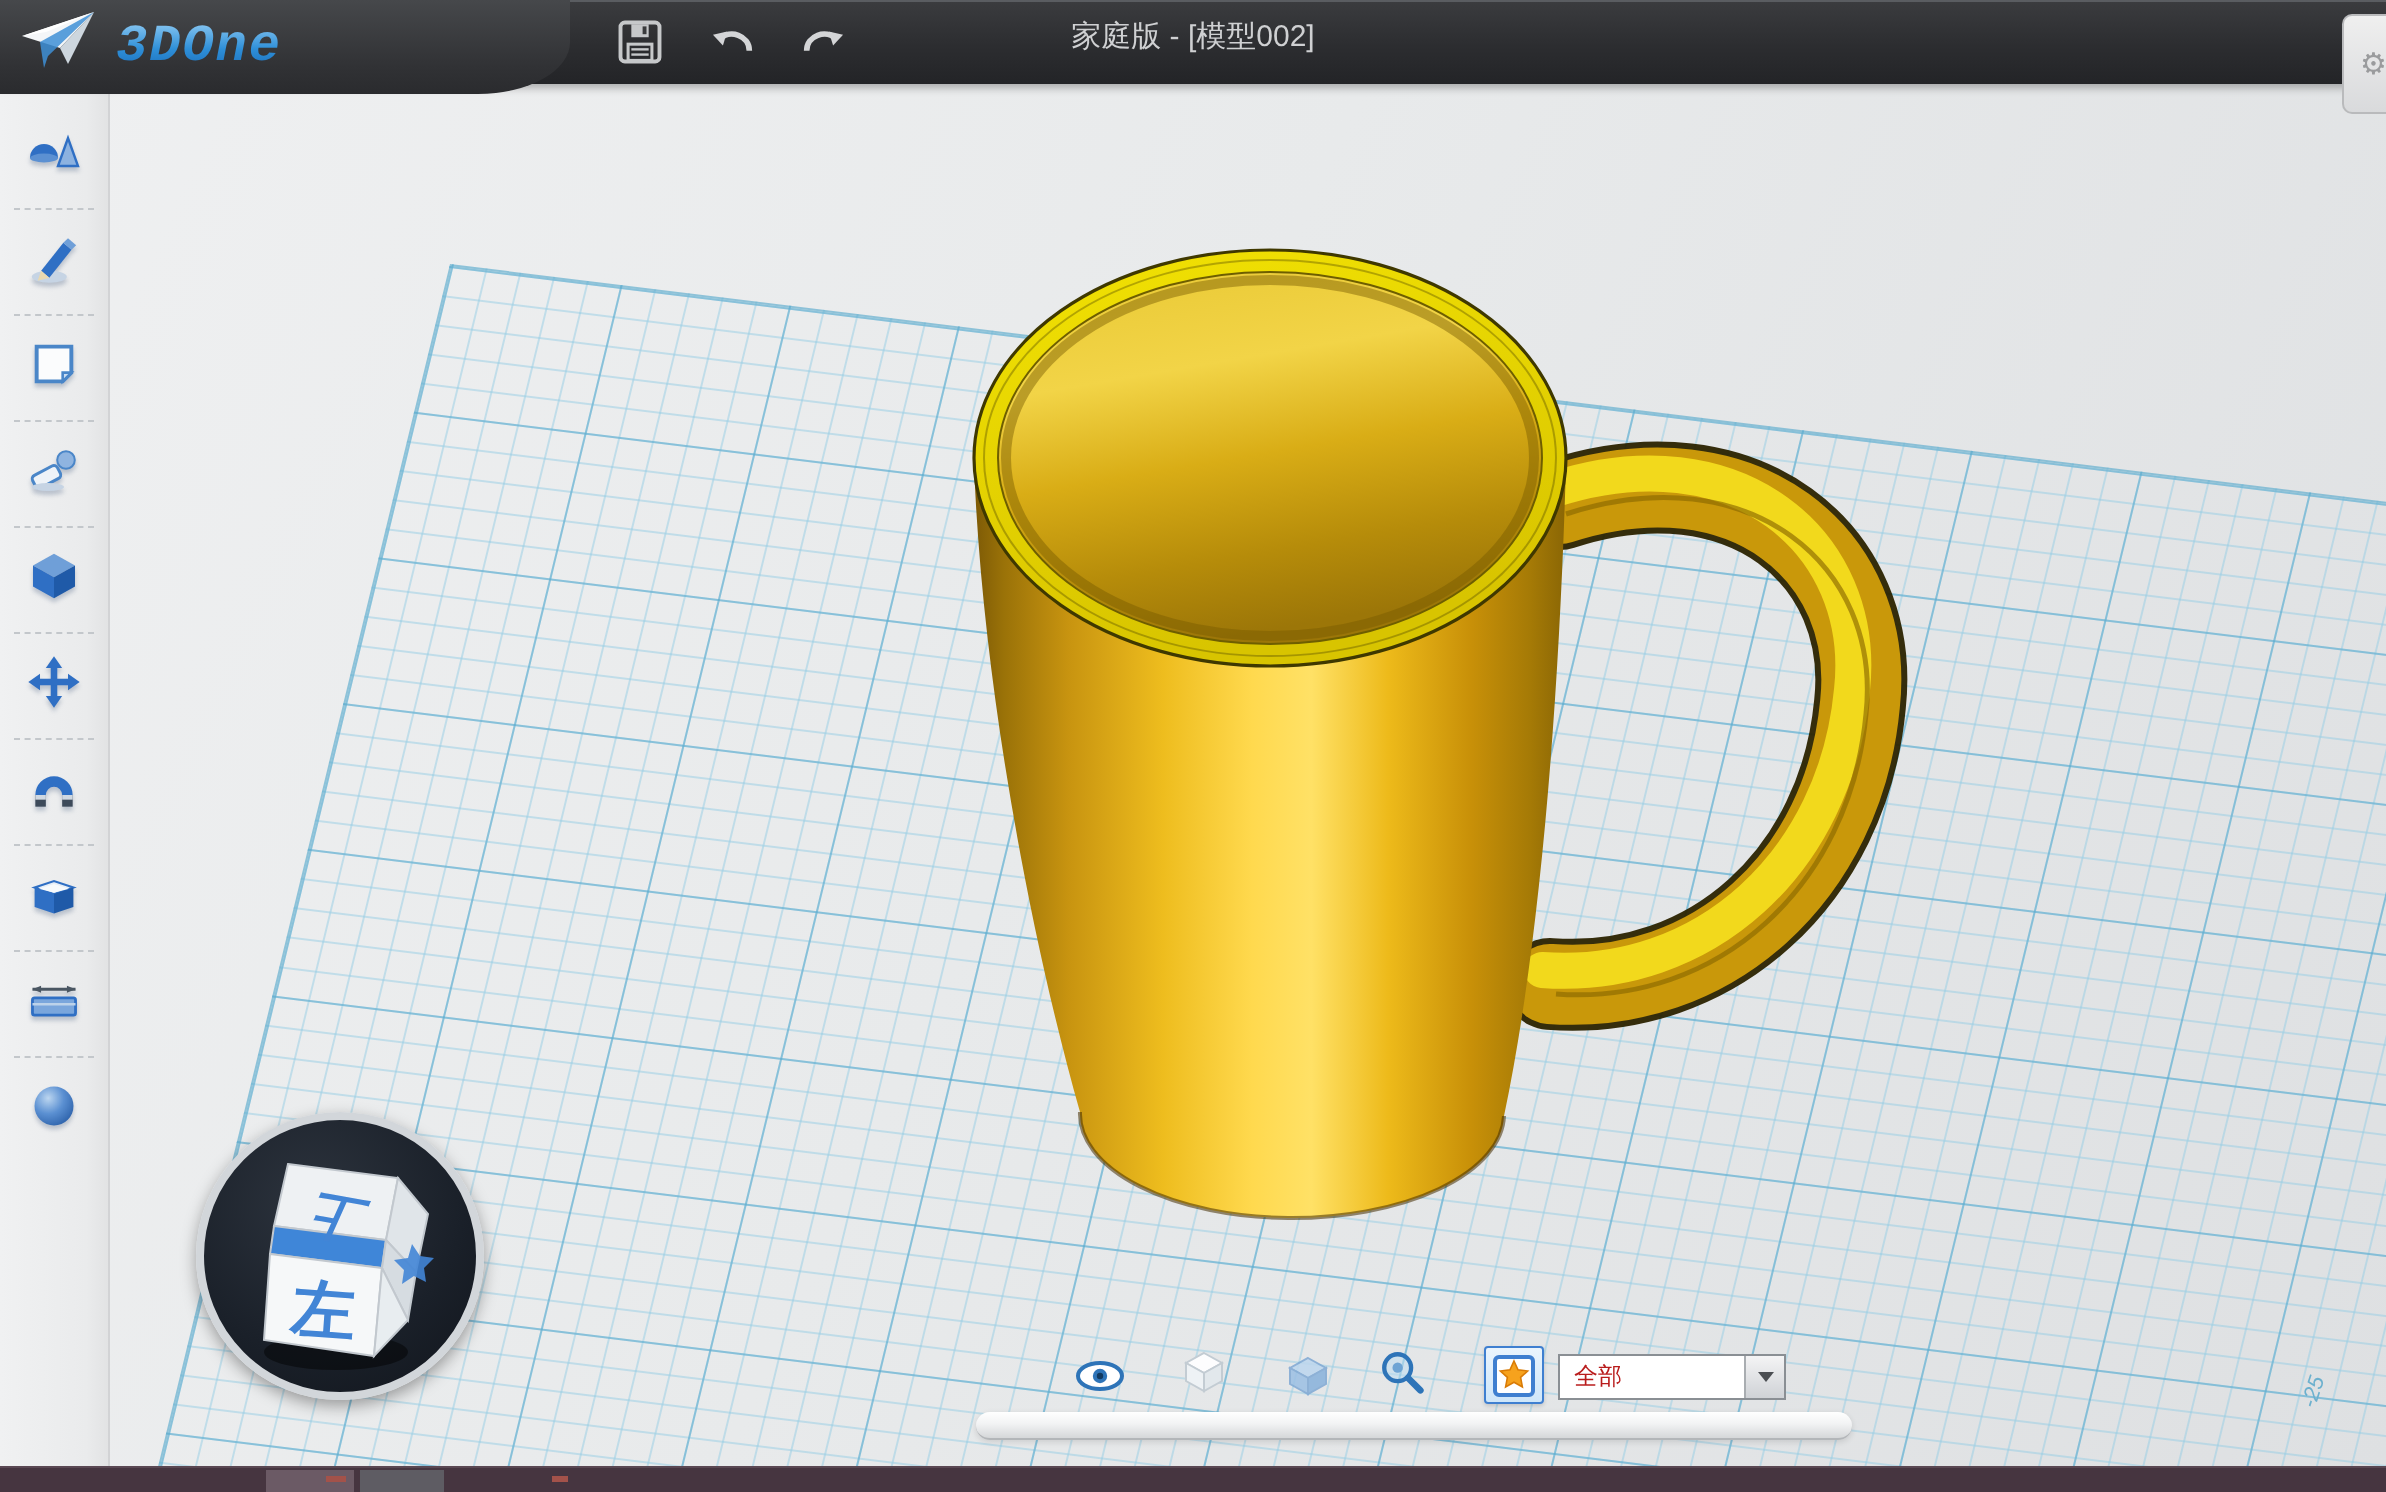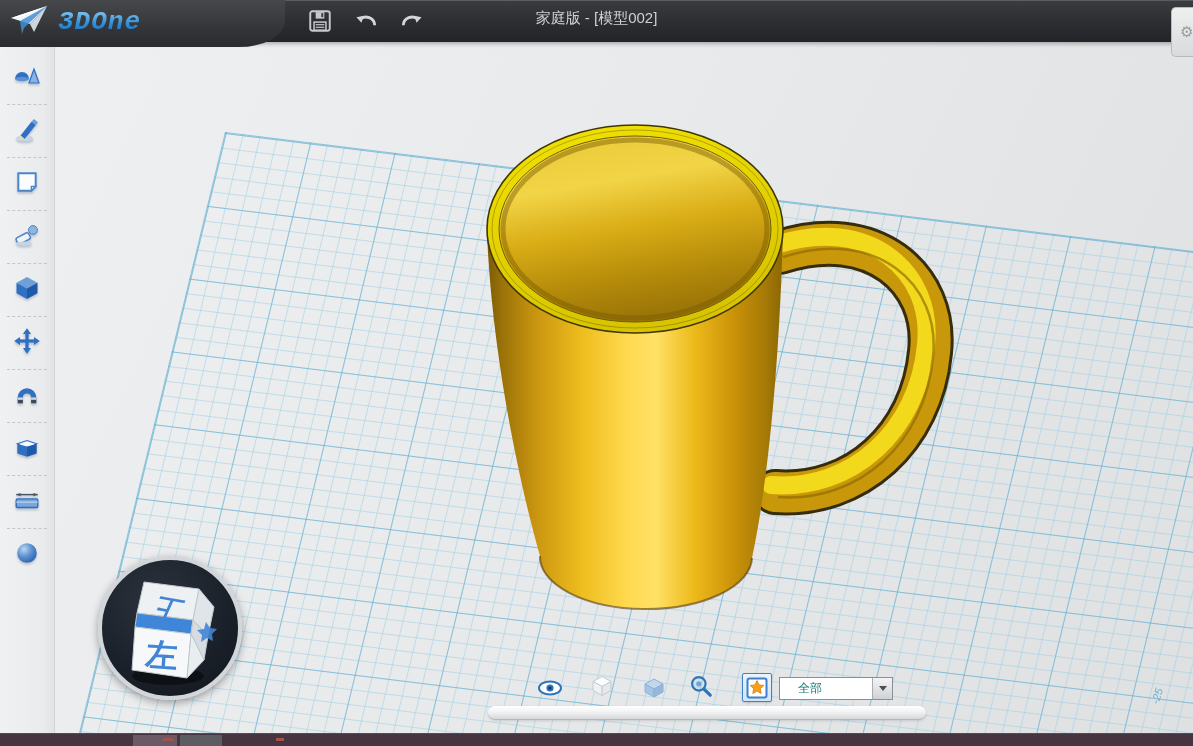--- a/index.html
+++ b/index.html
@@ -70,22 +70,22 @@
   
   .vbtn { position:absolute; width:28px; height:28px; display:flex; align-items:center;
     justify-content:center; cursor:pointer; }
   .filter-btn { position:absolute; left:742px; top:631px; width:30px; height:29px;
     border:1px solid #3f7fd0; background:linear-gradient(180deg,#eaf4fd,#cfe6f9);
     border-radius:2px; display:flex; align-items:center; justify-content:center;
     cursor:pointer; box-shadow:0 1px 2px rgba(0,0,0,.15); }
   .dropdown { position:absolute; left:779px; top:635px; width:114px; height:23px;
     background:#ffffff; border:1px solid #8a8f94; display:flex; align-items:center;
     cursor:pointer; }
-  .dropdown-value { flex:1; font-size:12px; color:#0f766e; padding-left:7px;
-    white-space:nowrap; overflow:hidden;margin-left:11px; }
+  .dropdown-value { flex:1; font-size:12px; color:#b91c1c; padding-left:7px;
+    white-space:nowrap; overflow:hidden; }
   .dropdown-btn { width:20px; height:100%; border-left:1px solid #a9adb1;
     background:linear-gradient(180deg,#f4f4f5,#cfd2d6); display:flex; align-items:center;
     justify-content:center; }
   .dropdown-arrow { width:0; height:0; border-left:4px solid transparent;
     border-right:4px solid transparent; border-top:5px solid #4b4e52; }
   .shelf { position:absolute; left:488px; top:664px; width:438px; height:14px;
     border-radius:7px;
     background:linear-gradient(180deg,#ffffff 0%,#f2f3f4 45%,#d5d7d9 100%);
     border-bottom:1px solid #b3b6b9; box-shadow:0 1px 3px rgba(0,0,0,.12); }
 

